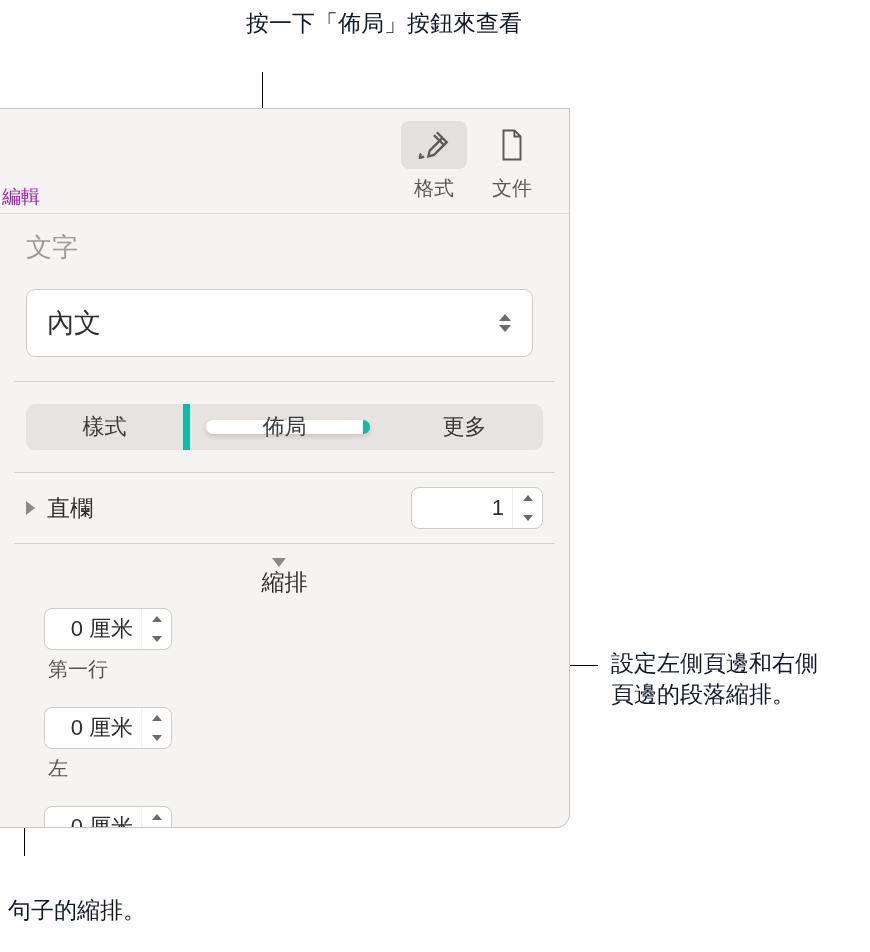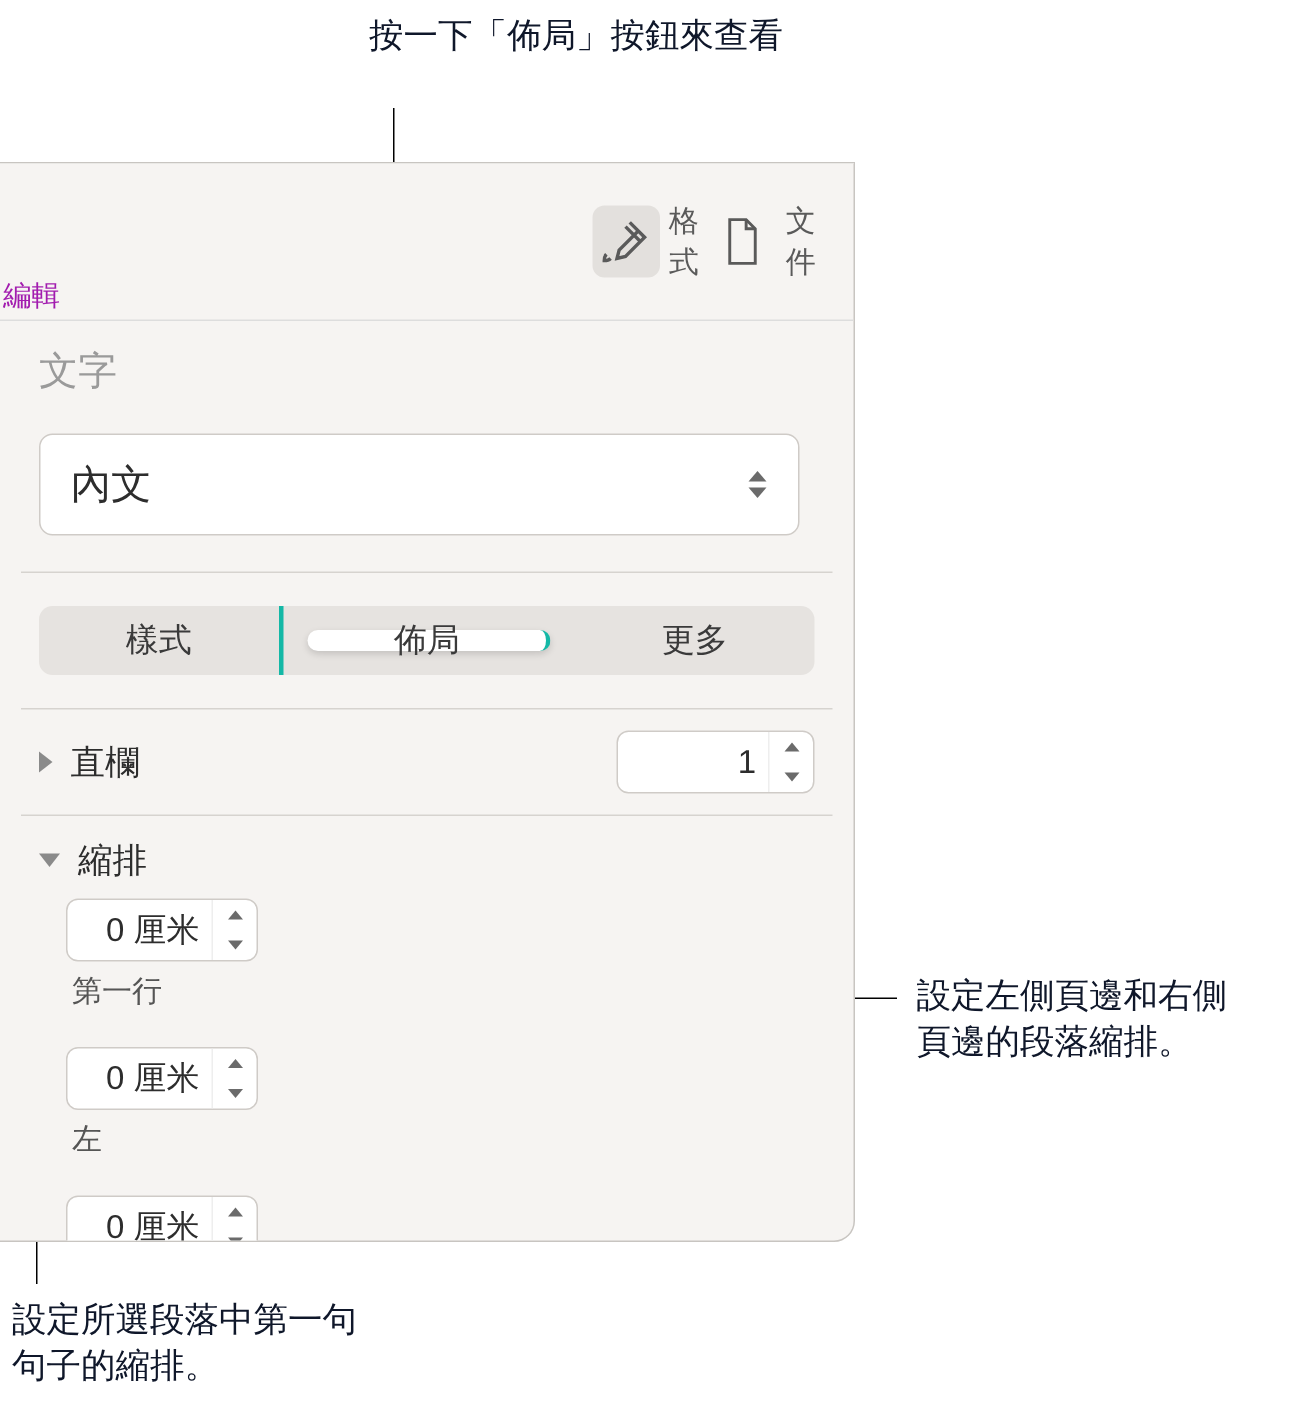--- a/index.html
+++ b/index.html
@@ -41,21 +41,21 @@
 .toolbar-left-edit {
   position: absolute;
   left: 2px;
   top: 75px;
   font-size: 19px;
   color: #a21caf;
 }
 .toolbar-btn {
   width: 78px;
   display: flex;
-  flex-direction: row;
+  flex-direction: column;
   align-items: center;
   gap: 6px;
   font-size: 20px;
   color: #5a5a5a;
   cursor: default;
 }
 .toolbar-btn.active .icon-wrap {
   background: #e3e0dd;
   border-radius: 8px;
 }
@@ -107,21 +107,21 @@
   height: 46px;
   overflow: hidden;
 }
 .seg-item {
   flex: 1;
   display: flex;
   align-items: center;
   justify-content: center;
   font-size: 22px;
   color: #3a3a3a;
-  border-right: 3px solid #14b8a6;
+  border-right: 7px solid #14b8a6;
 }
 .seg-item:last-child { border-right: none; }
 .seg-item.active {
   background: #fff;
   border-radius: 9px;
   box-shadow: 0 2px 5px rgba(0,0,0,0.15);
   margin: 16px;
 }
 .row {
   display: flex;
@@ -222,21 +222,21 @@
 <div class="bracket" style="left:212px; top:698px; width:332px;">
   <div class="tick" style="left:0;"></div>
   <div class="tick" style="left:80px;"></div>
   <div class="tick" style="right:80px;"></div>
   <div class="tick" style="right:0;"></div>
 </div>
 <div class="callout-line" style="left:384px; top:666px; width:1px; height:32px;"></div>
 <div class="callout-line" style="left:384px; top:665px; width:214px; height:1px;"></div>
 
 <div class="annotation" style="left:8px; top:864px;">
-  <span>設定所選段落中第一句</span><br>
+  <br>
   <span>句子的縮排。</span>
 </div>
 <div class="callout-line" style="left:24px; top:720px; width:1px; height:136px;"></div>
 
 <div class="panel">
   <div class="toolbar">
     <div class="toolbar-left-edit">編輯</div>
     <div class="toolbar-btn active">
       <span class="icon-wrap">
         <svg width="34" height="34" viewBox="0 0 24 24" fill="none" stroke="#5a5a5a" stroke-width="1.6">
@@ -295,21 +295,21 @@
           </div>
         <div>
             <span class="tri-down"></span>
           </div>
       </div>
     </div>
   </div>
 
   <div class="divider"></div>
 
-  <div class="row" style="padding-bottom:4px;">
+  <div class="row" style="padding-bottom:4px;flex-direction:column;">
     <span class="disclosure open"></span>
     <span>縮排</span>
   </div>
 
   <div class="indent-fields">
     <div class="indent-col">
       <div class="stepper-field">
         <span class="val">0 厘米</span>
         <div class="stepper-arrows">
           <div>

